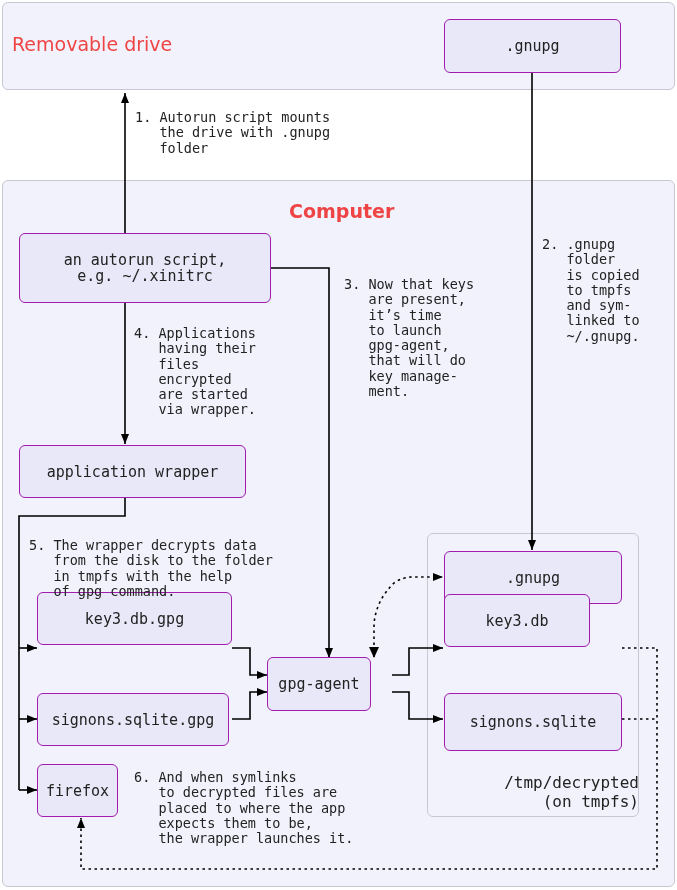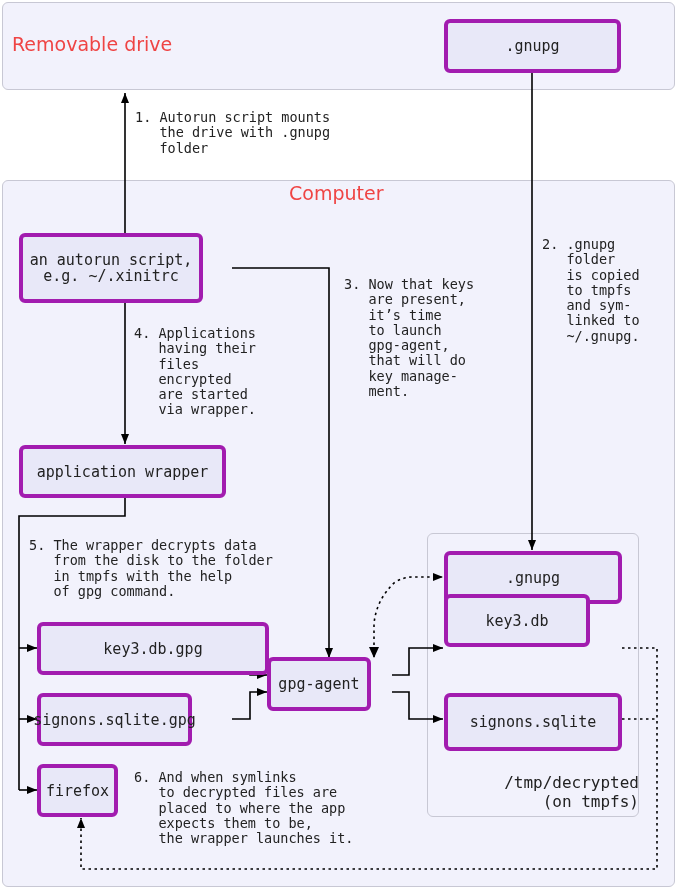--- a/index.html
+++ b/index.html
@@ -2,21 +2,21 @@
 <html><head>
 <meta charset="utf-8">
 <style>
   html, body { margin: 0; padding: 0; background: #ffffff; }
   body { width: 677px; height: 890px; position: relative; overflow: hidden; }
   .group {
     position: absolute; background: #f2f2fc; border: 1px solid #c8c8d4;
     border-radius: 6px; box-sizing: border-box;
   }
   .node {
-    position: absolute; background: #e8e8f8; border: 4px solid #a21caf;
+    position: absolute; background: #e8e8f8; border: 1px solid #a21caf;
     border-radius: 6px; box-sizing: border-box;
     display: flex; align-items: center; justify-content: center; text-align: center;
     font-family: "DejaVu Sans Mono", monospace; font-size: 15px; color: #222;
     white-space: pre; line-height: 16px;
   }
   .title-sans {
     position: absolute; font-family: "DejaVu Sans", sans-serif; color: #ef4444;
     font-size: 19px; white-space: pre;
   }
   .note {
@@ -29,21 +29,21 @@
     line-height: 19px; color: #222; white-space: pre; text-align: right;
   }
 </style>
 </head>
 <body>
 
 <div class="group" style="left:2px; top:2px; width:673px; height:88px;"></div>
 <div class="title-sans" style="left:12px; top:33px;">Removable drive</div>
 
 <div class="group" style="left:2px; top:180px; width:673px; height:707px;"></div>
-<div class="title-sans" style="left:289px; top:182px;">Computer</div>
+<div class="title-sans" style="left:289px; top:200px;font-weight:bold;">Computer</div>
 
 <div class="group" style="left:427px; top:533px; width:212px; height:284px;"></div>
 <div class="group-label-mono" style="left:427px; top:773px; width:212px;">/tmp/decrypted
 (on tmpfs)</div>
 
 <svg class="wires" width="677" height="890" viewBox="0 0 677 890">
   <defs>
     <marker id="arr" viewBox="0 0 10 10" refX="10" refY="5" markerWidth="10" markerHeight="10" markerUnits="userSpaceOnUse" orient="auto">
       <path d="M0,1 L10,5 L0,9 z" fill="#000"></path>
     </marker>
@@ -71,25 +71,25 @@
   </g>
   <g fill="none" stroke="#000" stroke-width="1.6" stroke-dasharray="2.5,3.5">
     <path d="M374,657 L374,624 Q376,600 395,582 Q404,577 412,577 L443,577" marker-end="url(#arr)"></path>
     <path d="M622,648 L657,648 L657,869 L81,869 L81,818" marker-end="url(#arr)"></path>
     <path d="M622,719 L657,719"></path>
   </g>
   <path d="M369,647 L379,647 L374,658 z" fill="#000"></path>
 </svg>
 
 <div class="node" style="left:444px; top:19px; width:177px; height:54px;">.gnupg</div>
-<div class="node" style="left:19px; top:233px; width:184px; height:70px;">an autorun script,
+<div class="node" style="left:19px; top:233px; width:252px; height:70px;">an autorun script,
 e.g. ~/.xinitrc</div>
-<div class="node" style="left:19px; top:445px; width:207px; height:53px;">application wrapper</div>
-<div class="node" style="left:37px; top:622px; width:232px; height:53px;">key3.db.gpg</div>
-<div class="node" style="left:37px; top:693px; width:155px; height:53px;">signons.sqlite.gpg</div>
+<div class="node" style="left:19px; top:445px; width:227px; height:53px;">application wrapper</div>
+<div class="node" style="left:37px; top:592px; width:195px; height:53px;">key3.db.gpg</div>
+<div class="node" style="left:37px; top:693px; width:192px; height:53px;">signons.sqlite.gpg</div>
 <div class="node" style="left:37px; top:764px; width:81px; height:53px;">firefox</div>
 <div class="node" style="left:267px; top:657px; width:104px; height:54px;">gpg-agent</div>
 <div class="node" style="left:444px; top:551px; width:178px; height:53px;">.gnupg</div>
 <div class="node" style="left:444px; top:594px; width:146px; height:53px;">key3.db</div>
 <div class="node" style="left:444px; top:693px; width:178px; height:58px;">signons.sqlite</div>
 
 <div class="note" style="left:135px; top:110px;">1. Autorun script mounts
    the drive with .gnupg
    folder</div>
 <div class="note" style="left:542px; top:237px;">2. .gnupg

